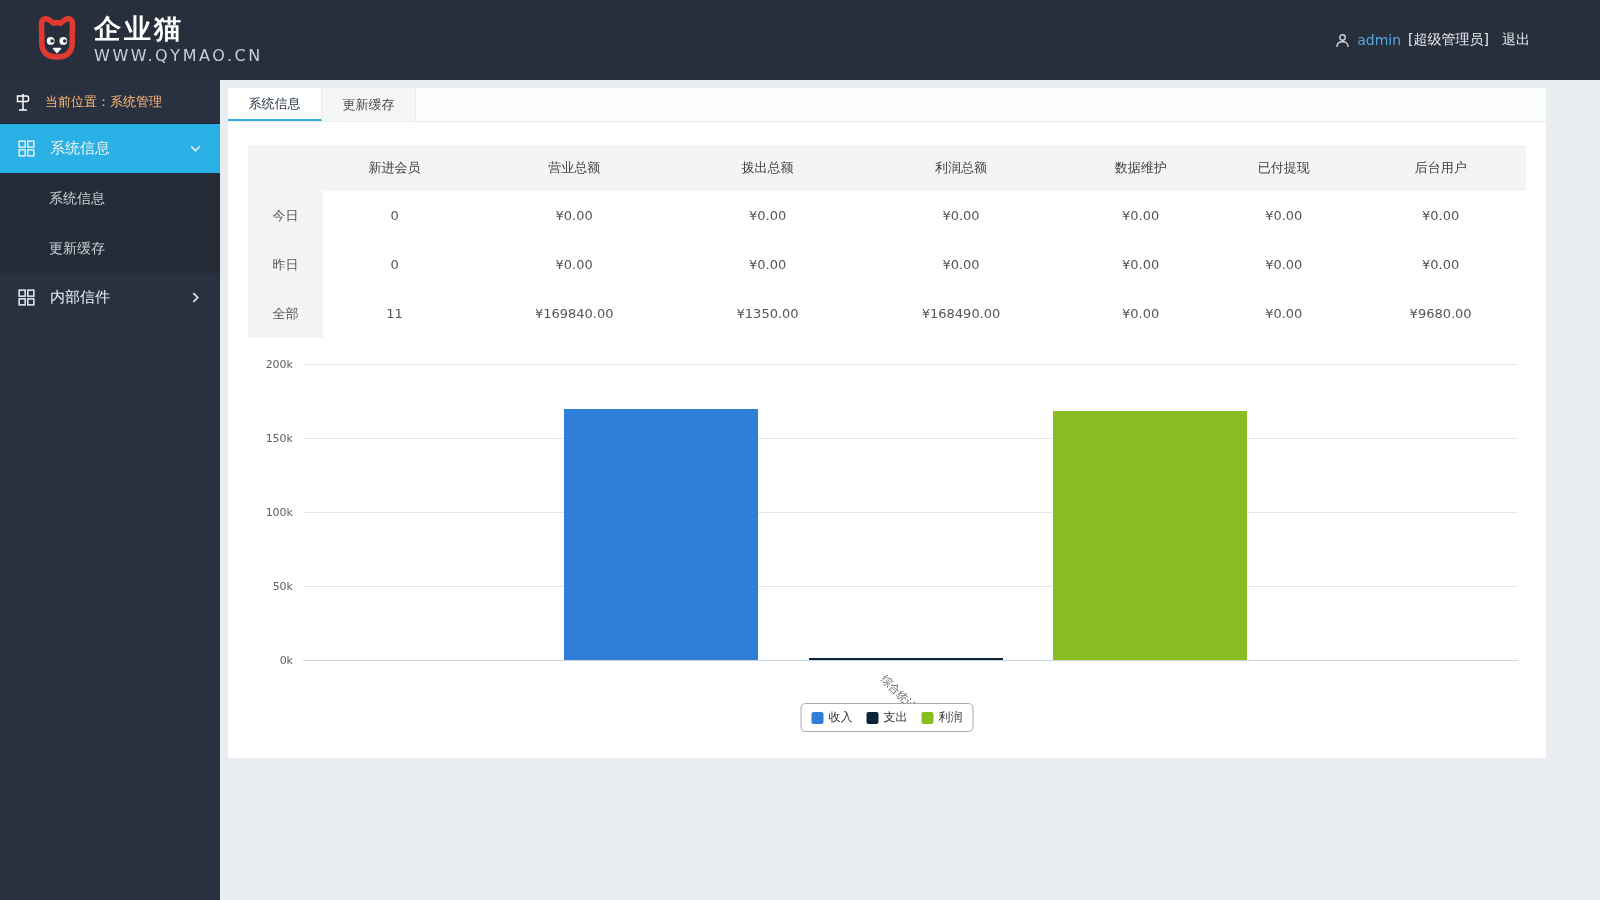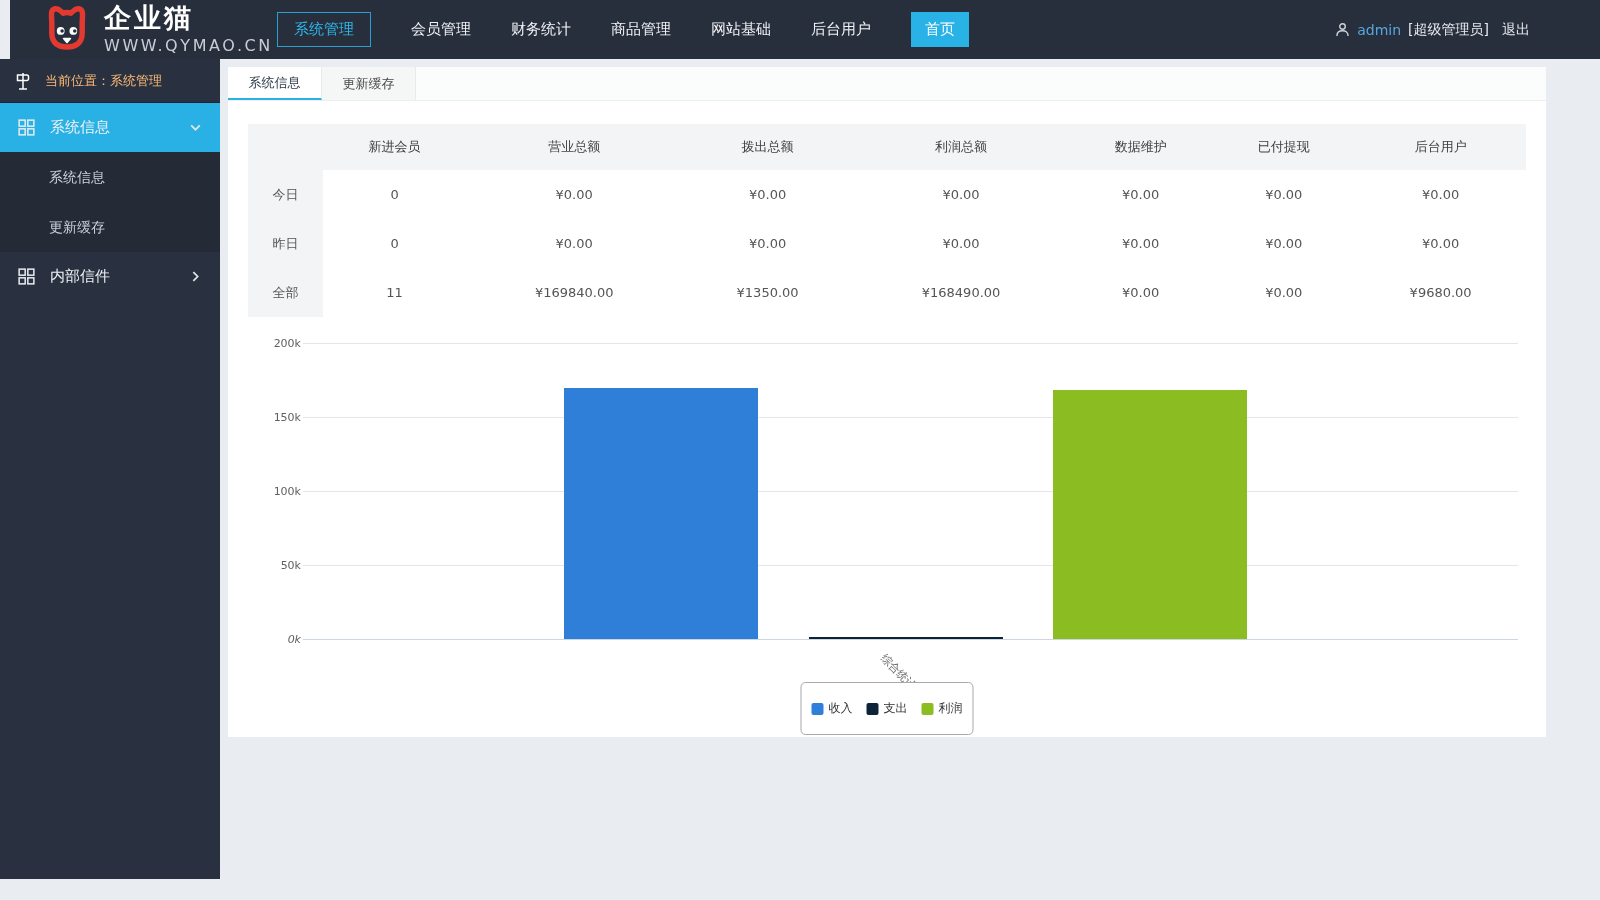--- a/index.html
+++ b/index.html
@@ -1,20 +1,20 @@
 <!DOCTYPE html>
 <html><head>
 <meta charset="utf-8">
 <style>
   * { box-sizing: border-box; margin: 0; padding: 0; }
   html,body { width:1600px; height:900px; overflow:hidden;
     font-family:"DejaVu Sans","Liberation Sans",sans-serif; background:#e9ecf1; }
 
   
-  .navbar { height:59px; background:#272e3c; display:flex; align-items:center; position:relative;margin-left:10px; }
+  .navbar { height:80px; background:#272e3c; display:flex; align-items:center; position:relative; }
   .logo { display:flex; align-items:center; margin-left:30px; width:195px; flex-shrink:0; cursor:pointer; }
   .brand-text { margin-left:10px; }
   .brand-name { color:#fff; font-size:27px; font-weight:bold; letter-spacing:3px; line-height:1.05; }
   .brand-url  { color:#c9ced6; font-size:16px; letter-spacing:2.6px; margin-top:3px; }
   .nav-menu { display:flex; align-items:center; margin-left:42px; gap:40px; }
   .nav-item { color:#f0f2f5; font-size:15px; cursor:pointer; padding:8px 0; white-space:nowrap; }
   .nav-item.outlined { color:#2eb6ea; border:1px solid #2a9fd0; padding:7px 16px; }
   .nav-item.solid { background:#29b2e6; color:#fff; padding:8px 14px; }
   .nav-user { margin-left:auto; margin-right:70px; display:flex; align-items:center;
     color:#e8ebef; font-size:14px; gap:7px; white-space:nowrap; }
@@ -47,27 +47,27 @@
   
   .stats { margin:23px 20px 0; width:1278px; border-collapse:collapse; text-align:center; }
   .stats th { height:46px; background:#f3f4f6; color:#404040; font-weight:normal; font-size:13px; }
   .stats td { height:49px; font-size:13px; color:#555; background:#fff; }
   .stats td.rowlabel, .stats th.corner { background:#f3f4f6; color:#555; width:75px; }
 
   
   .chart { position:absolute; left:20px; top:264px; width:1278px; height:395px; }
   .gridline { position:absolute; left:55px; right:8px; height:1px; background:#e6e6e6; }
   .gridline.zero { background:#ccd6e3; }
-  .ytick { position:absolute; left:8px; width:45px; text-align:right; font-size:11px; color:#606060; }
+  .ytick { position:absolute; left:0; width:45px; text-align:right; font-size:11px; color:#606060; }
   .bar { position:absolute; width:194px; }
   .xlabel { position:absolute; font-size:11px; color:#666; transform:rotate(45deg);
     transform-origin:left top; white-space:nowrap; }
   .legend { position:absolute; top:351px; left:50%; transform:translateX(-50%);
     display:flex; gap:14px; align-items:center; border:1px solid #a9a9a9; border-radius:5px;
-    padding:17px 10px; background:#fff; }
+    padding:5px 10px; background:#fff; }
   .legend-item { display:flex; align-items:center; font-size:12px; color:#333; cursor:pointer; }
   .swatch { width:12px; height:12px; border-radius:2px; display:inline-block; margin-right:5px; }
 </style>
 </head>
 <body>
 
 <div class="navbar">
   <div class="logo">
     <span>
       <svg width="54" height="54" viewBox="0 0 64 64">
@@ -78,29 +78,20 @@
         <circle cx="41.2" cy="35.5" r="2.1" fill="#272e3c"></circle>
         <path d="M28 44.5 L36 44.5 L32 49 Z" fill="#ffffff" stroke="#ffffff" stroke-width="2" stroke-linejoin="round"></path>
       </svg>
     </span>
     <span class="brand-text">
       <div class="brand-name">企业猫</div>
       <div class="brand-url">WWW.QYMAO.CN</div>
     </span>
   </div>
 
-  <div class="nav-menu">
-      <div class="nav-item outlined">系统管理</div>
-      <div class="nav-item">会员管理</div>
-      <div class="nav-item">财务统计</div>
-      <div class="nav-item">商品管理</div>
-      <div class="nav-item">网站基础</div>
-      <div class="nav-item">后台用户</div>
-      <div class="nav-item solid">首页</div>
-    </div>
 
   <div class="nav-user">
     <span style="display:flex;">
       <svg width="15" height="15" viewBox="0 0 14 14" fill="none" stroke="#cfd4da" stroke-width="1.3">
         <circle cx="7" cy="4.2" r="2.6"></circle>
         <path d="M1.8 13c0-3.2 2.2-4.8 5.2-4.8s5.2 1.6 5.2 4.8"></path>
       </svg>
     </span>
     <span class="user-name">admin</span>
     <span class="user-role">[超级管理员]</span>
@@ -217,21 +208,21 @@
       <div class="chart">
           <div class="gridline" style="top: 12px;"></div>
           <div class="ytick" style="top: 6px;">200k</div>
           <div class="gridline" style="top: 86px;"></div>
           <div class="ytick" style="top: 80px;">150k</div>
           <div class="gridline" style="top: 160px;"></div>
           <div class="ytick" style="top: 154px;">100k</div>
           <div class="gridline" style="top: 234px;"></div>
           <div class="ytick" style="top: 228px;">50k</div>
           <div class="gridline zero" style="top: 308px;"></div>
-          <div class="ytick" style="top: 302px; font-style: italic;">0k</div>
+          <div class="ytick" style="top: 302px;">0k</div>
           <div class="bar" style="left: 316px; width: 194px; top: 56.6368px; height: 251.363px; background: rgb(47, 126, 216);"></div>
           <div class="bar" style="left: 561px; width: 194px; top: 306px; height: 2px; background: rgb(13, 35, 58);"></div>
           <div class="bar" style="left: 805px; width: 194px; top: 58.6348px; height: 249.365px; background: rgb(139, 188, 33);"></div>
           <div class="xlabel" style="left: 640px; top: 320px;">综合统计</div>
           <div class="legend">
             <div class="legend-item">
               <span class="swatch" style="background:#2f7ed8"></span>
               <span>收入</span>
             </div>
             <div class="legend-item">

